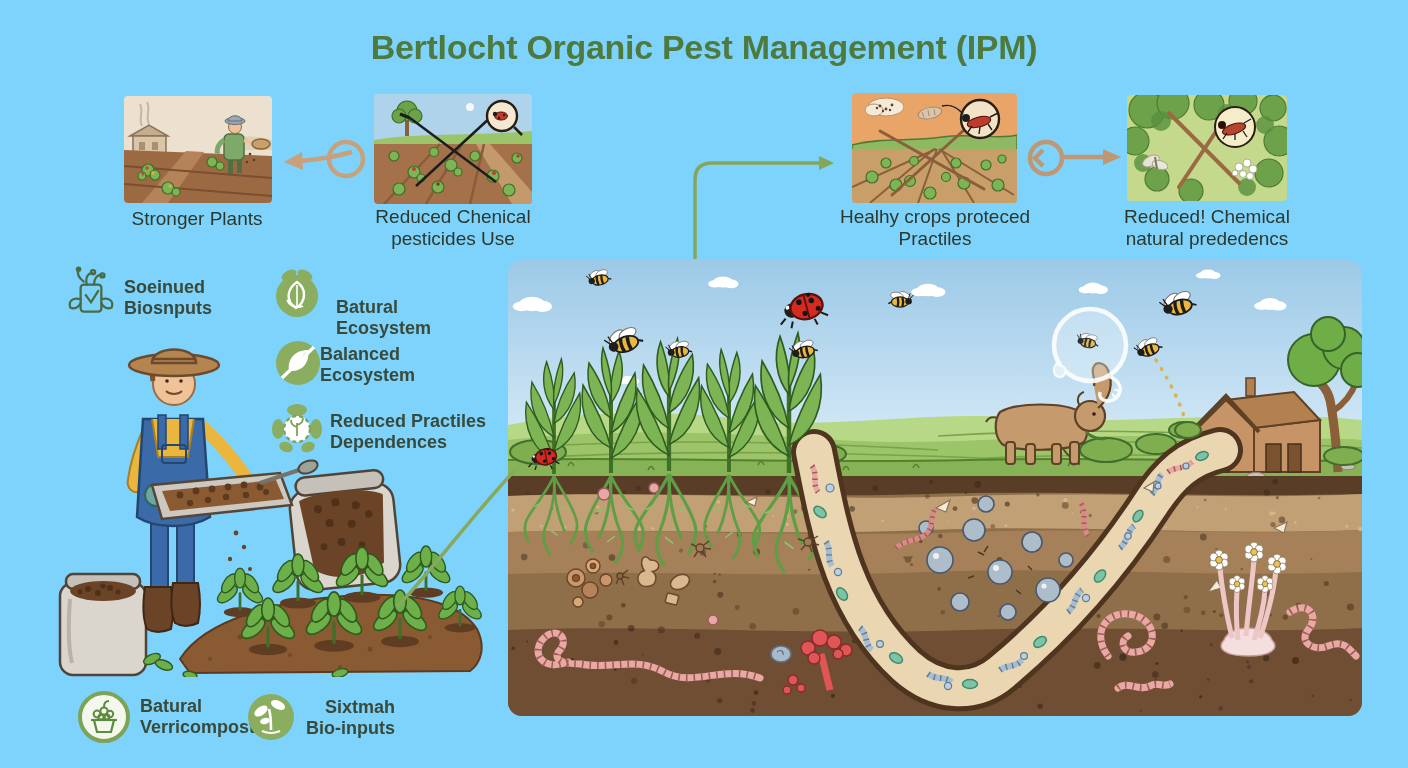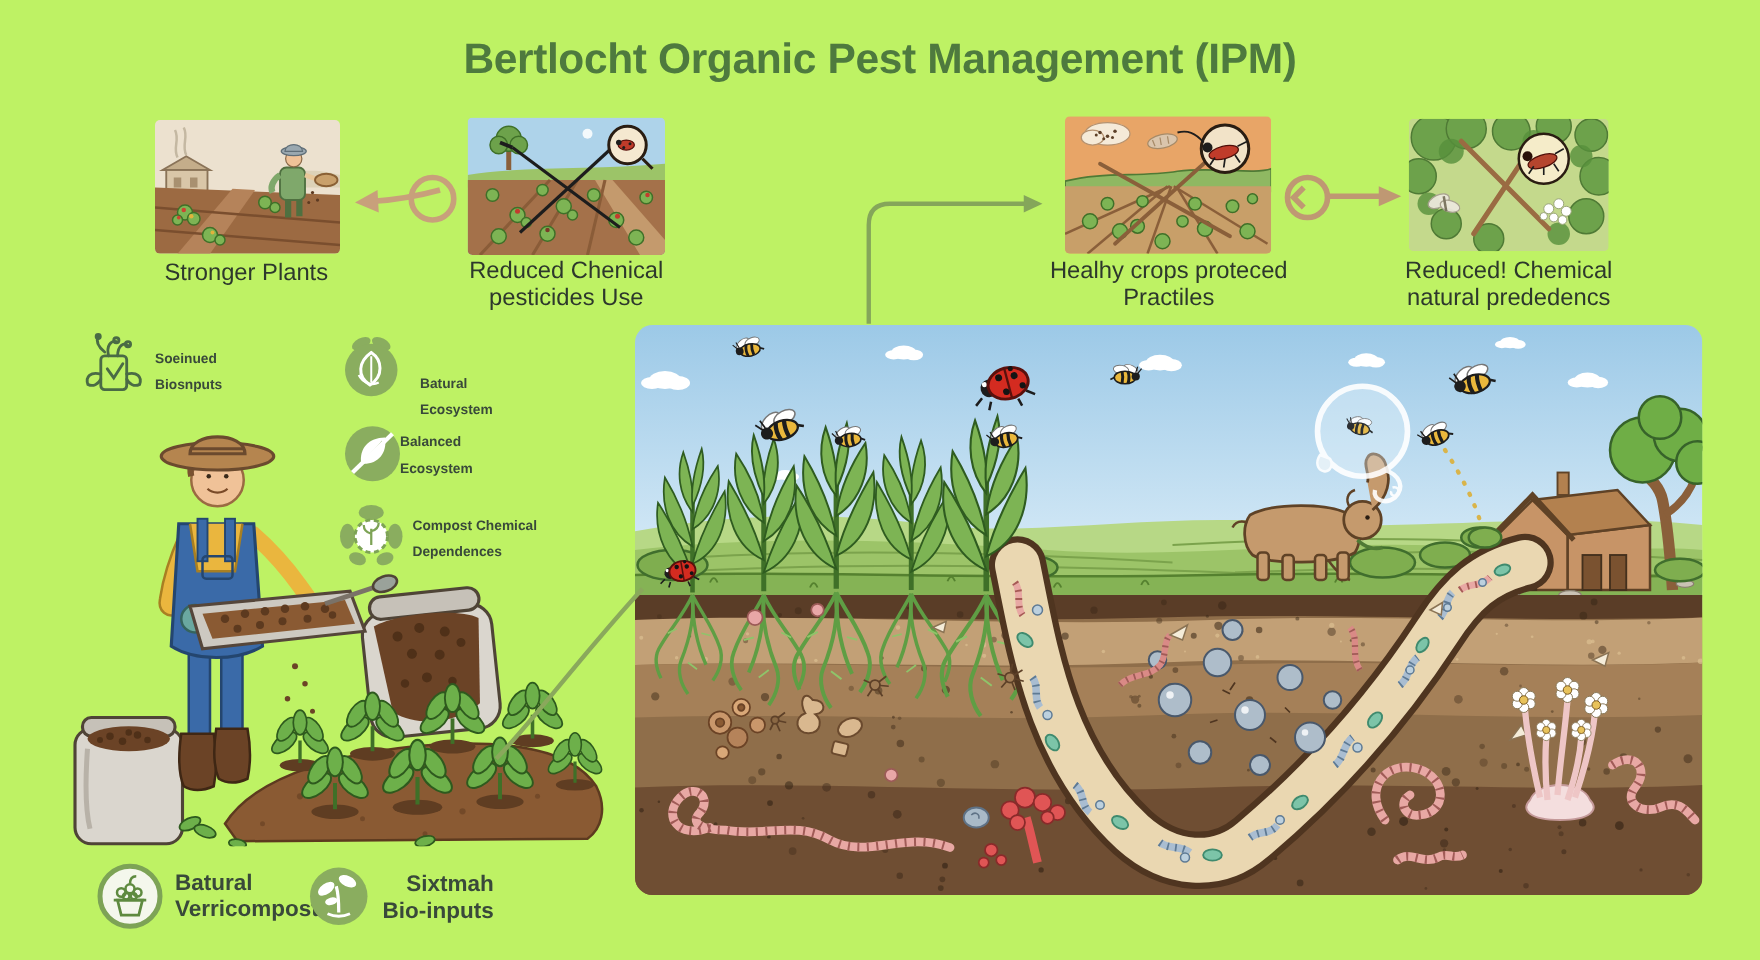--- a/index.html
+++ b/index.html
@@ -1,24 +1,24 @@
 <!DOCTYPE html>
 <html><head>
 <meta charset="utf-8">
 <style>
   html,body{margin:0;padding:0;background:#fff;}
-  #canvas{position:relative;width:1408px;height:768px;background:#bef264;overflow:hidden;
+  #canvas{position:relative;width:1408px;height:768px;background:#7dd3fc;overflow:hidden;
           font-family:"Liberation Sans", sans-serif;}
   .title{position:absolute;left:0;right:0;top:28px;text-align:center;
          font-size:34px;font-weight:bold;color:#4e7a3e;letter-spacing:-.3px;}
   .panel{position:absolute;border-radius:4px;overflow:hidden;}
   .panel svg{display:block;}
   .caption{position:absolute;text-align:center;font-weight:normal;font-size:19px;
            line-height:22px;color:#2d382c;}
-  .benefit-label,.legend-label{position:absolute;font-weight:bold;font-size:11px;
+  .benefit-label,.legend-label{position:absolute;font-weight:bold;font-size:18px;
            line-height:21px;color:#39493a;}
   .iconbox{position:absolute;}
   .overlay{position:absolute;left:0;top:0;pointer-events:none;}
   #main-scene{position:absolute;left:508px;top:260px;width:854px;height:456px;
               border-radius:14px;overflow:hidden;}
   #farmer-scene{position:absolute;left:40px;top:337px;width:450px;height:340px;}
 </style>
 </head>
 <body>
 
@@ -294,21 +294,21 @@
         <ellipse cx="8" cy="27" rx="6" ry="10"></ellipse>
         <ellipse cx="46" cy="27" rx="6" ry="10"></ellipse>
         <ellipse cx="16" cy="45" rx="7" ry="5" transform="rotate(20 16 45)"></ellipse>
         <ellipse cx="38" cy="45" rx="7" ry="5" transform="rotate(-20 38 45)"></ellipse>
       </g>
       <circle cx="27" cy="27" r="13" fill="#ffffff" stroke="#7da356" stroke-width="2.4" stroke-dasharray="4 3"></circle>
       <path d="M27,34 C27,28 27,24 27,21 M27,25 C23,24 21,21 21,18 M27,23 C31,22 33,19 33,16" stroke="#7da356" stroke-width="1.8" fill="none"></path>
     </svg>
   </div>
   <div class="benefit-label" style="left:330px;top:411px;">
-    <span>Compost Chemical</span><br><span>Dependences</span>
+    <span>Reduced Practiles</span><br><span>Dependences</span>
   </div>
 
   <div class="iconbox" style="left:76px;top:689px;">
     <svg width="56" height="56" viewBox="0 0 56 56">
       <circle cx="28" cy="28" r="24" fill="#f4f7ec" stroke="#7da356" stroke-width="4"></circle>
       <path d="M18,31 L38,31 L35,43 L21,43 Z" fill="none" stroke="#5e8a3f" stroke-width="2.2"></path>
       <path d="M15,31 L41,31" stroke="#5e8a3f" stroke-width="2.2"></path>
       <g fill="none" stroke="#5e8a3f" stroke-width="2">
         <circle cx="21" cy="25" r="3.4"></circle>
           <circle cx="28" cy="22" r="3.6"></circle>

